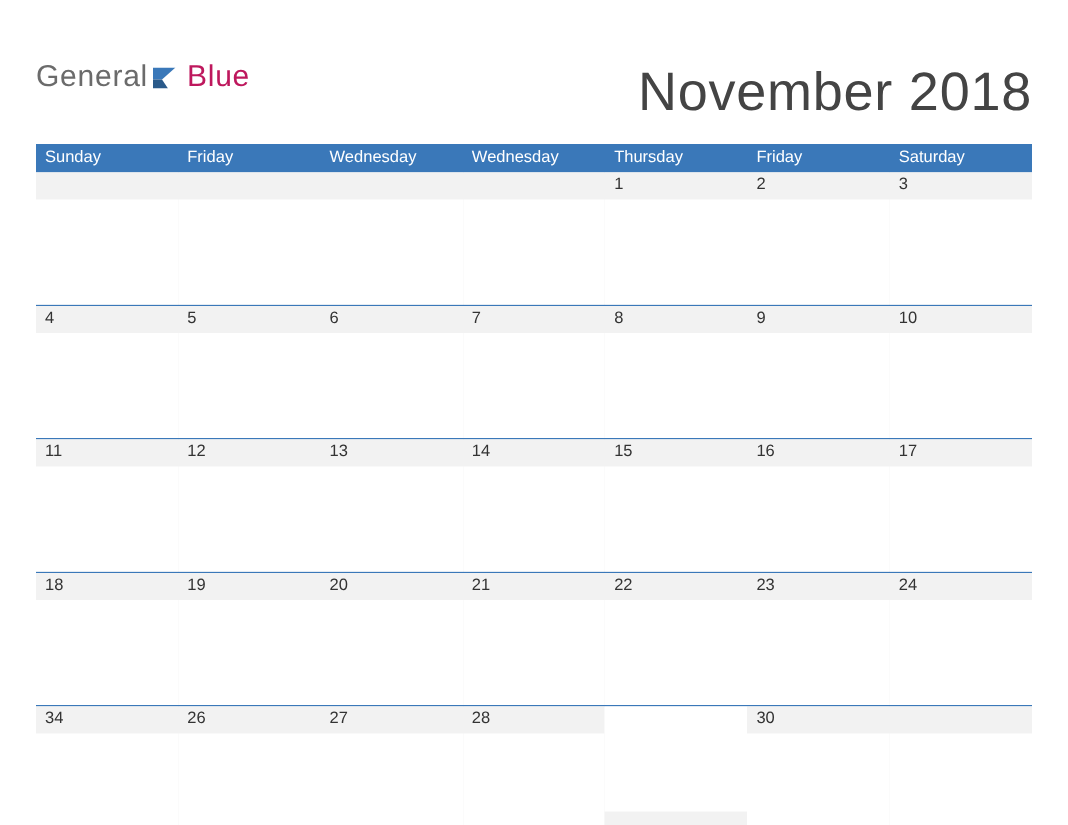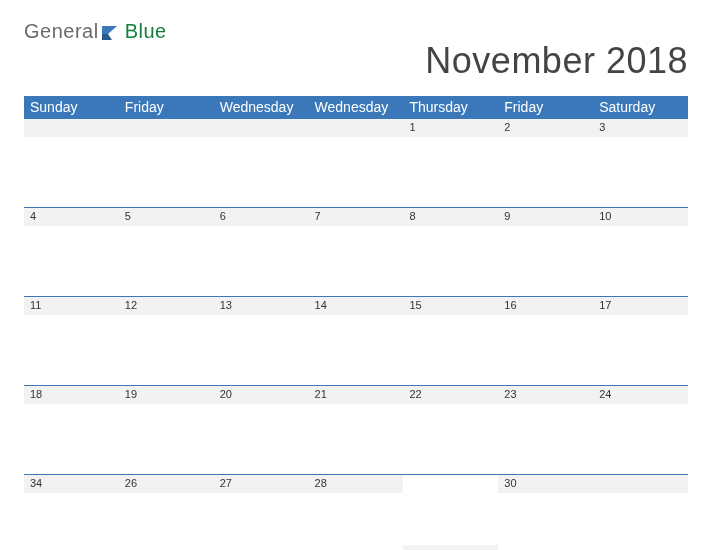--- a/index.html
+++ b/index.html
@@ -7,33 +7,33 @@
       width: 712px;
       height: 550px;
       background: #fff;
       font-family: Arial, Helvetica, sans-serif;
       padding: 20px 24px;
       position: relative;
     }
     .header {
       display: flex;
       justify-content: space-between;
-      align-items: flex-start;
+      align-items: center;
       margin-bottom: 14px;
     }
     .logo {
       display: flex;
       align-items: baseline;
       font-size: 20px;
       color: #6b6b6b;
       font-weight: 400;
       letter-spacing: 0.5px;
     }
     .logo .blue-word {
-      color: #15803d;
+      color: #be185d;
       margin-left: 2px;
     }
     .logo svg {
       margin-left: 3px;
       margin-right: 3px;
       position: relative;
       top: 2px;
     }
     .title {
       font-size: 36px;
@@ -42,21 +42,21 @@
       letter-spacing: 0.5px;
       margin-top: 20px;
     }
     .calendar {
       width: 100%;
     }
     .dayhead-row {
       display: flex;
       background: #3a78b9;
       color: #fff;
-      font-size: 14px;
+      font-size: 11px;
     }
     .dayhead {
       flex: 1;
       padding: 3px 6px 3px 6px;
     }
     .week-row {
       display: flex;
       border-top: 1px solid #3a78b9;
     }
     .daycell {

